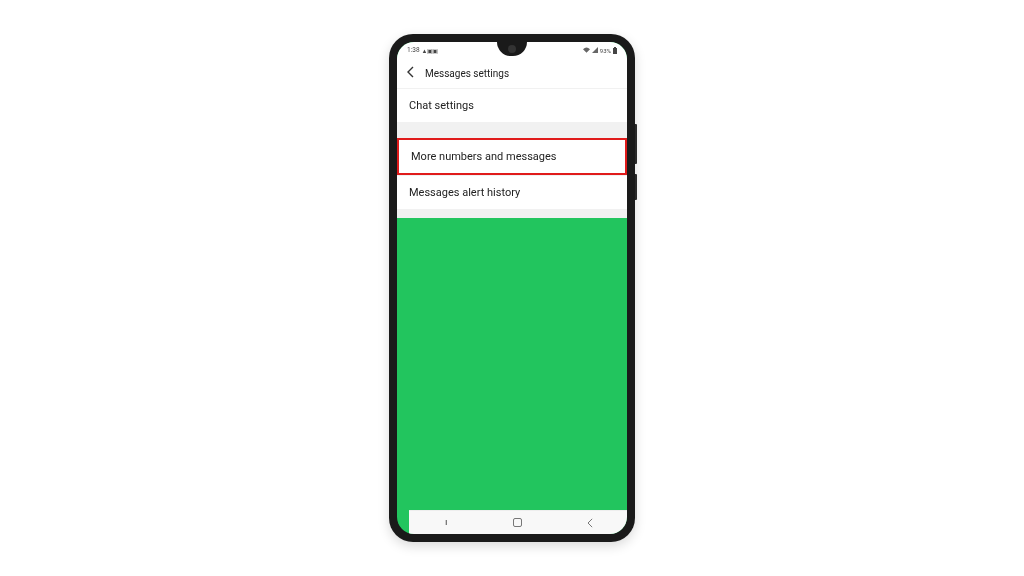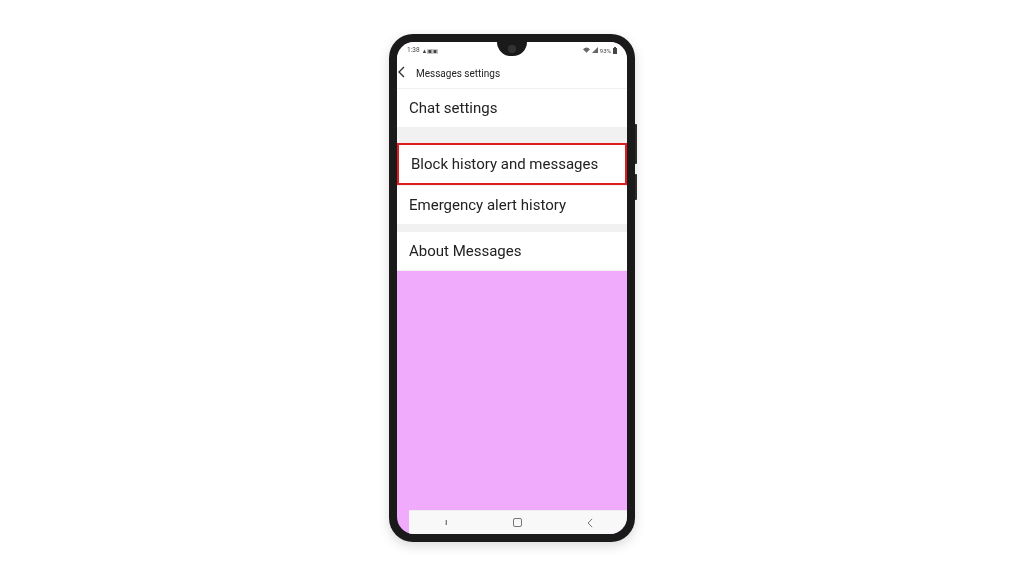--- a/index.html
+++ b/index.html
@@ -17,21 +17,21 @@
       height: 508px;
       background: #1a1a1a;
       border-radius: 24px;
       padding: 8px;
       position: relative;
       box-shadow: 0 4px 12px rgba(0,0,0,0.15);
     }
     .phone-screen {
       width: 100%;
       height: 100%;
-      background: #f0abfc;
+      background: #22c55e;
       border-radius: 17px;
       overflow: hidden;
       position: relative;
     }
     .notch {
       position: absolute;
       top: 0;
       left: 50%;
       transform: translateX(-50%);
       width: 30px;
@@ -72,39 +72,39 @@
       color: #444;
       background: #fff;
     }
     .status-left { display: flex; align-items: center; gap: 2px; }
     .status-right { display: flex; align-items: center; gap: 2px; font-size: 6px; }
     .status-icons { font-size: 6px; letter-spacing: -0.5px; }
     .header {
       height: 30px;
       display: flex;
       align-items: center;
-      padding: 0 1px;
+      padding: 0 10px;
       background: #fff;
       gap: 10px;
     }
     .back-btn {
       font-size: 12px;
       color: #333;
       cursor: pointer;
       line-height: 1;
     }
     .header-title {
       font-size: 10px;
       color: #222;
     }
     .content { }
     .row {
       background: #fff;
       padding: 10px 12px;
-      font-size: 15px;
+      font-size: 11px;
       color: #222;
       display: flex;
       justify-content: space-between;
       align-items: center;
       min-height: 30px;
     }
     .divider { height: 8px; background: #f1f1f1; }
     .thin-divider { height: 1px; background: #f1f1f1; }
     .highlight {
       border: 2px solid #e01b1b;
@@ -197,31 +197,28 @@
 
     <div class="content">
       <div class="thin-divider"></div>
       <div class="row">
         <span>Chat settings</span>
       </div>
       <div class="divider"></div>
       <div class="divider"></div>
       <div class="thin-divider"></div>
       <div class="row highlight">
-        <span>Block history and messages</span>
+        <span>More numbers and messages</span>
       </div>
       <div class="thin-divider"></div>
       <div class="thin-divider"></div>
       <div class="row">
-        <span>Emergency alert history</span>
+        <span>Messages alert history</span>
       </div>
       <div class="divider"></div>
-      <div class="row">
-        <span>About Messages</span>
-      </div>
       <div class="thin-divider"></div>
     </div>
 
     <div class="nav-bar">
       <div class="nav-btn nav-recent">I I I</div>
       <div class="nav-btn">
           <span class="nav-home"></span>
         </div>
       <div class="nav-btn">
         <svg width="7" height="10" viewBox="0 0 8 12">

